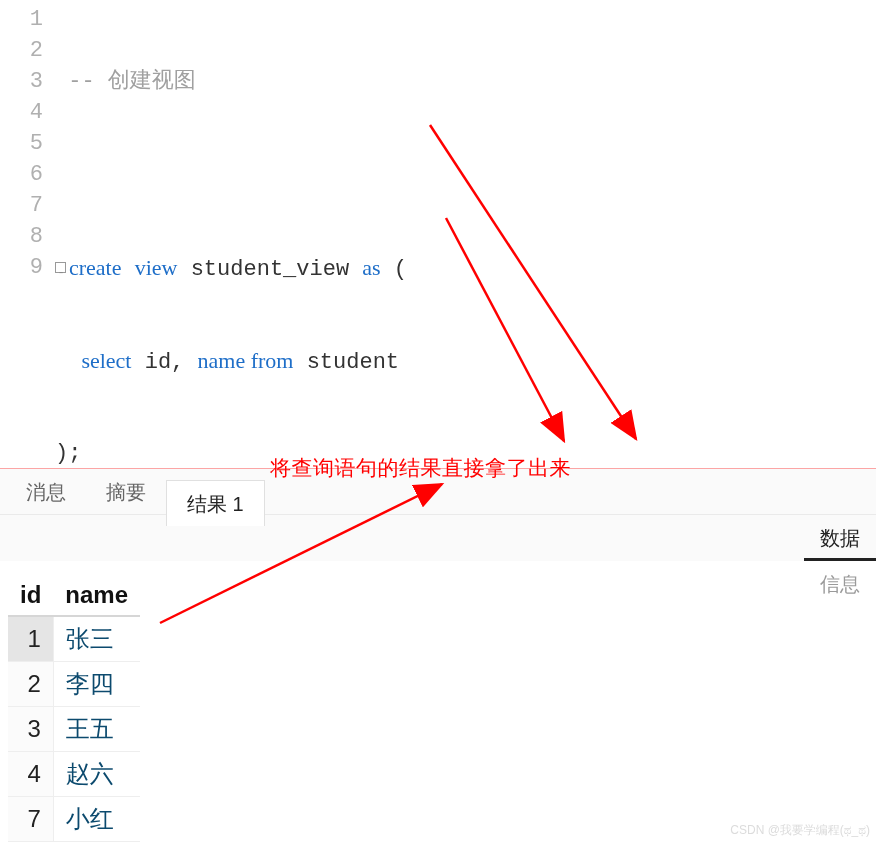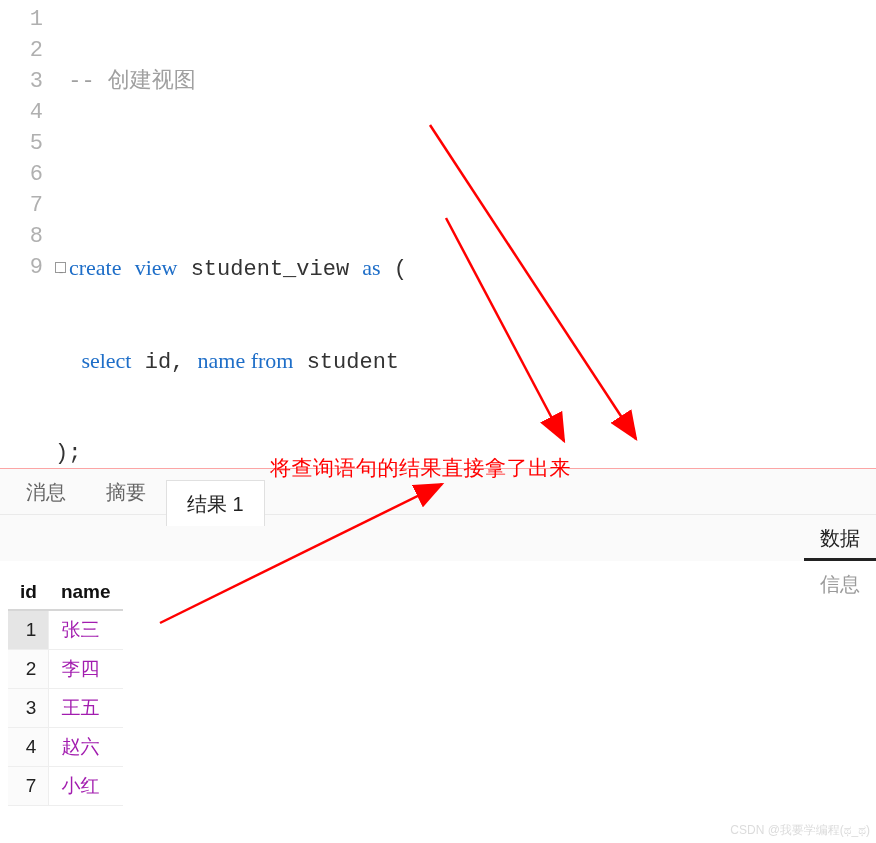--- a/index.html
+++ b/index.html
@@ -113,33 +113,33 @@
       cursor: pointer;
     }
     .sub-tab.active {
       color: #222;
       border-bottom: 3px solid #222;
     }
 
     .result-table {
       margin: 14px 0 0 8px;
       border-collapse: collapse;
-      font-size: 19px;
+      font-size: 24px;
     }
     .result-table th {
       text-align: left;
       font-weight: bold;
       padding: 6px 12px;
       border-bottom: 2px solid #d6d6d6;
       color: #111;
     }
     .result-table td {
       padding: 6px 12px;
       border-bottom: 1px solid #eee;
-      color: #a21caf;
+      color: #0c4a6e;
     }
     .result-table tr td:first-child {
       text-align: right;
       color: #222;
       background: #fbfbfb;
       border-right: 1px solid #eee;
       min-width: 32px;
     }
     .result-table tr.sel td:first-child {
       background: #e5e5e5;

